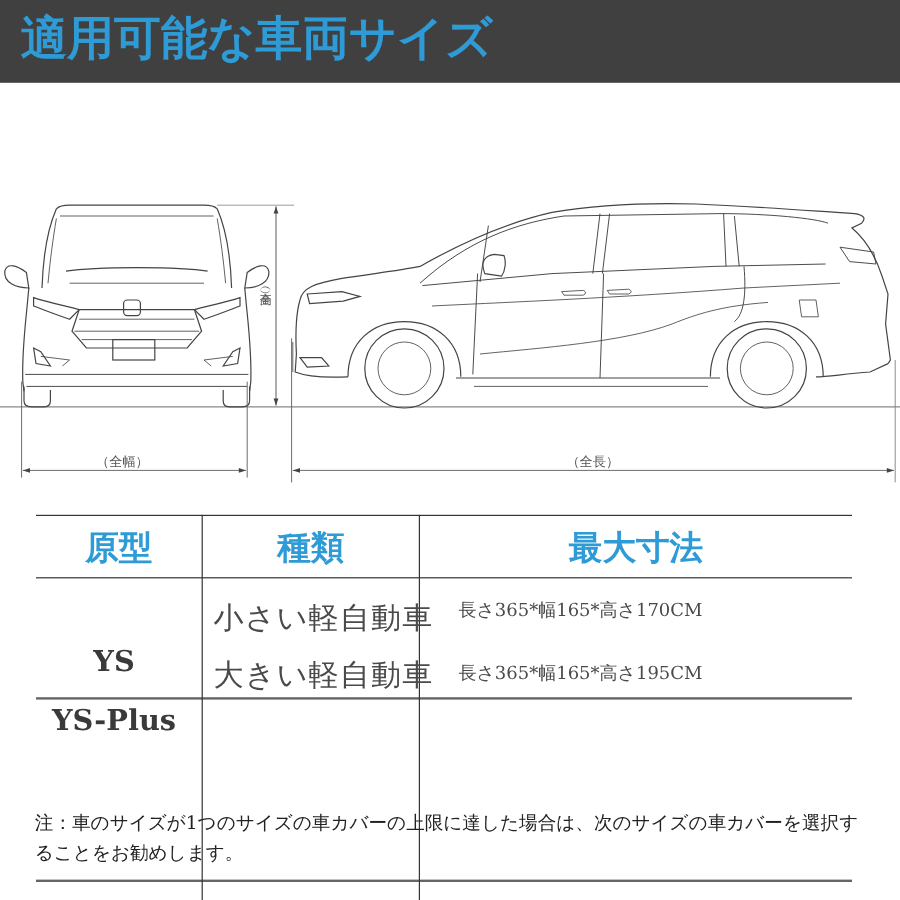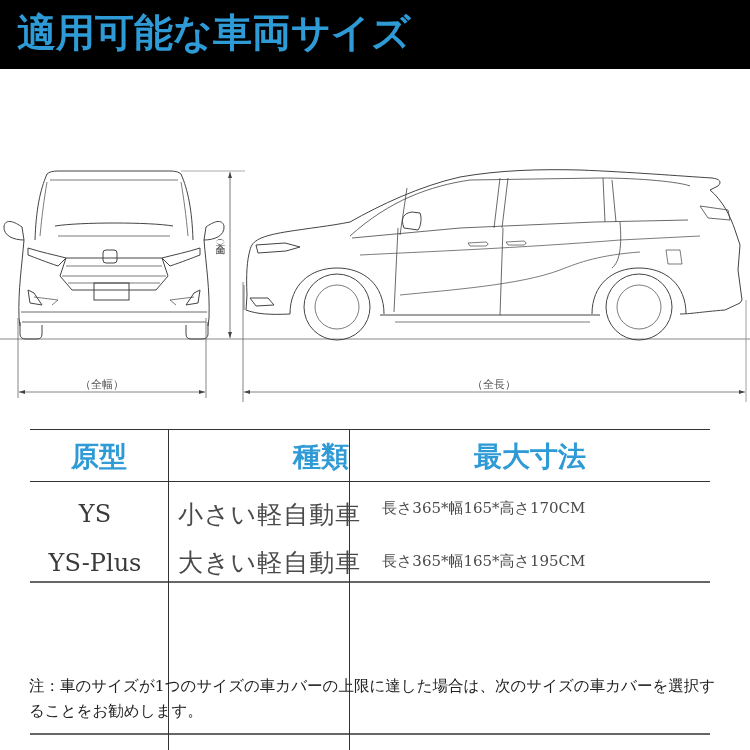--- a/index.html
+++ b/index.html
@@ -3,21 +3,21 @@
 <meta charset="utf-8">
 <style>
   html, body { margin: 0; padding: 0; }
   body {
     width: 750px; height: 750px; position: relative; overflow: hidden;
     background: #ffffff;
     font-family: "DejaVu Serif", "Liberation Serif", serif;
   }
   .header {
     position: absolute; left: 0; top: 0; width: 750px; height: 69px;
-    background: #000000;
+    background: #404040;
   }
   .title {
     position: absolute; left: 17px; top: 9px;
     font-family: "DejaVu Serif", "Liberation Serif", serif;
     font-weight: bold; font-size: 39px; letter-spacing: 0px;
     color: #2e9ad6; white-space: nowrap; line-height: 46px;
   }
   .diagram { position: absolute; left: 0; top: 0; width: 750px; height: 420px; }
   .dim-label {
     position: absolute; font-family: "DejaVu Sans", sans-serif;
@@ -30,22 +30,22 @@
   .tbl-line.gray { background: #666; }
   .th {
     position: absolute; text-align: center; font-weight: bold;
     color: #2e9ad6; font-size: 28px; line-height: 30px; white-space: nowrap;
   }
   .cell {
     position: absolute; white-space: nowrap; color: #444;
     font-family: "DejaVu Serif", "Liberation Serif", serif;
   }
   .model {
-    font-weight: normal; font-size: 24px; color: #3a3a3a; text-align: center;
-    width: 146px; left: 22px;
+    font-weight: bold; font-size: 24px; color: #3a3a3a; text-align: center;
+    width: 146px; left: 22px; margin-top: 36px;
   }
   .kind { font-size: 25px; left: 178px; color: #4a4a4a; letter-spacing: 1px; }
   .dims { font-size: 15px; left: 382px; color: #4a4a4a; }
   .note {
     position: absolute; left: 29px; top: 674px; width: 700px;
     font-size: 15.5px; line-height: 25px; color: #222;
   }
 </style>
 </head>
 <body>
@@ -167,21 +167,21 @@
 
   <div class="tbl-line" style="left:30px; top:429px; width:680px; height:1px;"></div>
   <div class="tbl-line" style="left:30px; top:481px; width:680px; height:1px;"></div>
   <div class="tbl-line gray" style="left:30px; top:581px; width:680px; height:2px;"></div>
   <div class="tbl-line gray" style="left:30px; top:733px; width:680px; height:2px;"></div>
 
   <div class="tbl-line" style="left:168px; top:429px; width:1px; height:321px;"></div>
   <div class="tbl-line" style="left:349px; top:429px; width:1px; height:321px;"></div>
 
   <div class="th" style="left:30px; width:138px; top:442px;">原型</div>
-  <div class="th" style="left:169px; width:180px; top:442px;text-align:right;">種類</div>
+  <div class="th" style="left:169px; width:180px; top:442px;">種類</div>
   <div class="th" style="left:350px; width:360px; top:442px;">最大寸法</div>
 
   <div class="cell model" style="top:500px;">YS</div>
   <div class="cell kind" style="top:498px;">小さい軽自動車</div>
   <div class="cell dims" style="top:499px;">長さ365*幅165*高さ170CM</div>
 
   <div class="cell model" style="top:549px;">YS-Plus</div>
   <div class="cell kind" style="top:546px;">大きい軽自動車</div>
   <div class="cell dims" style="top:552px;">長さ365*幅165*高さ195CM</div>
 

